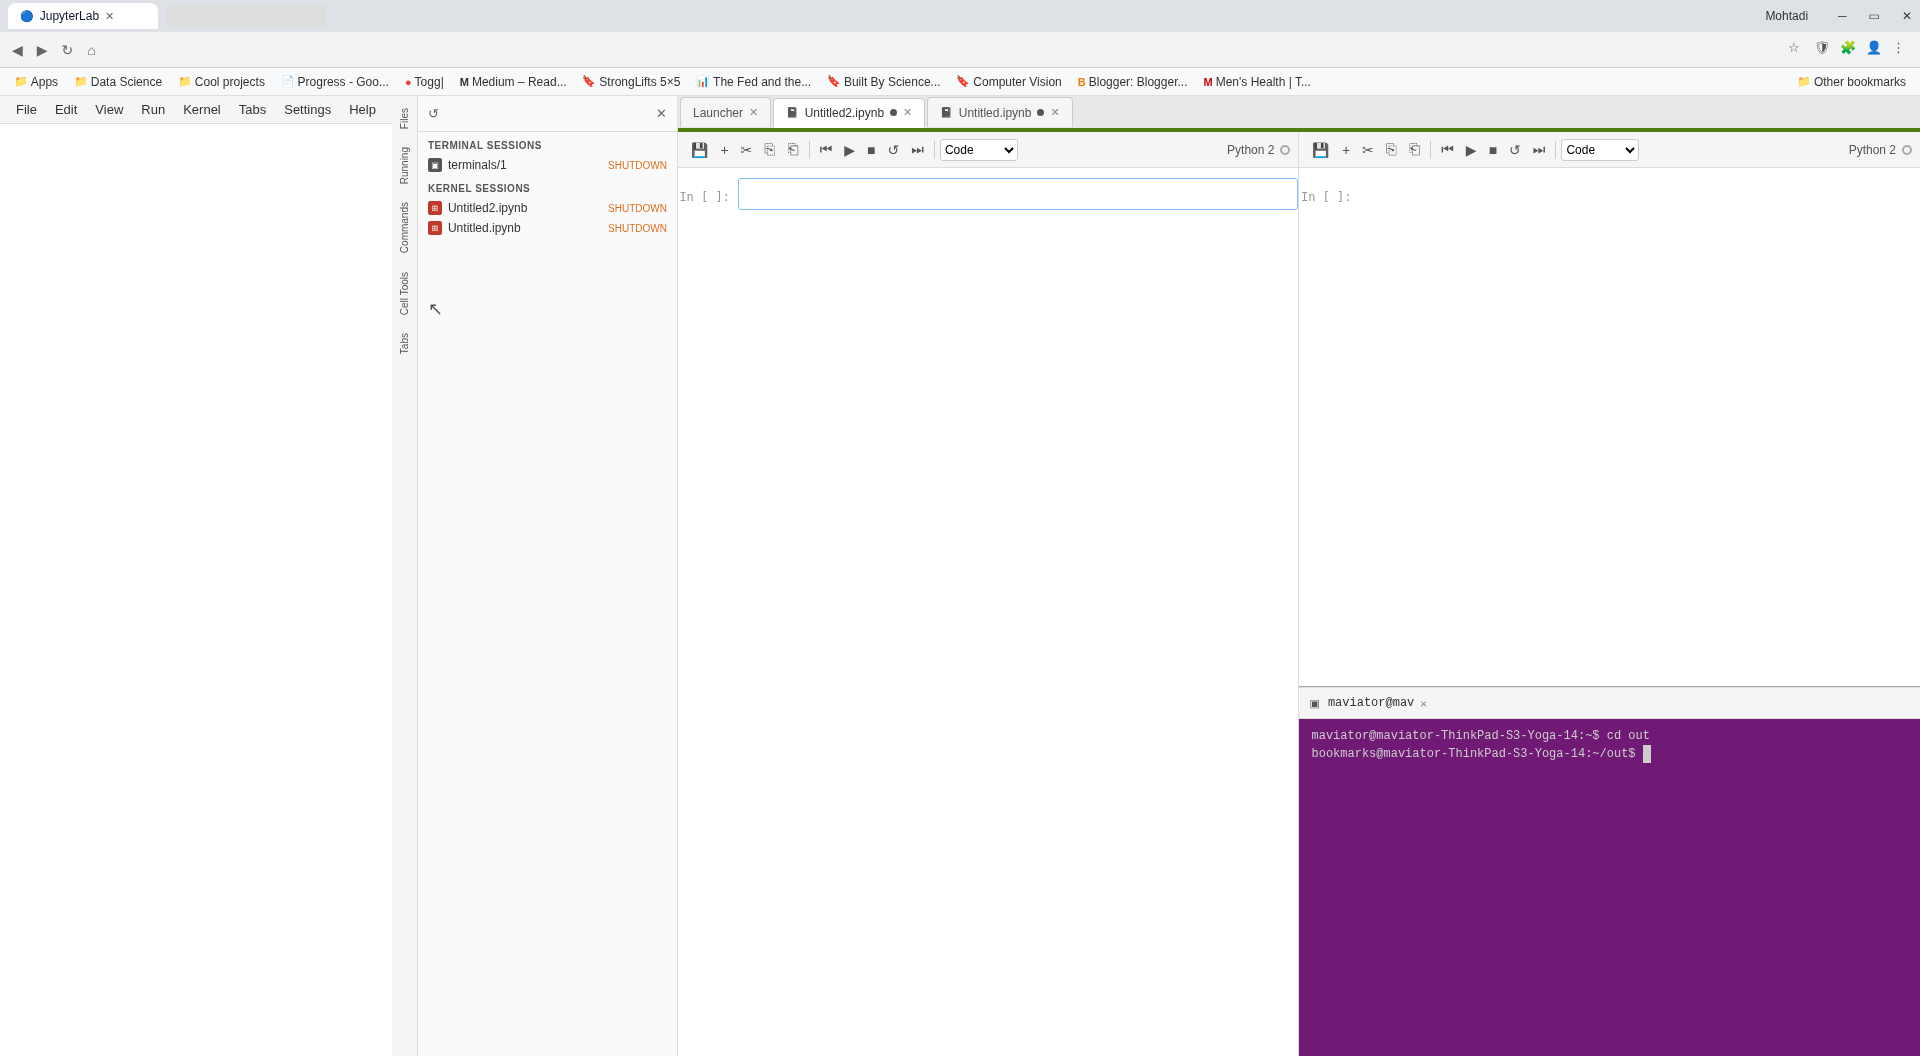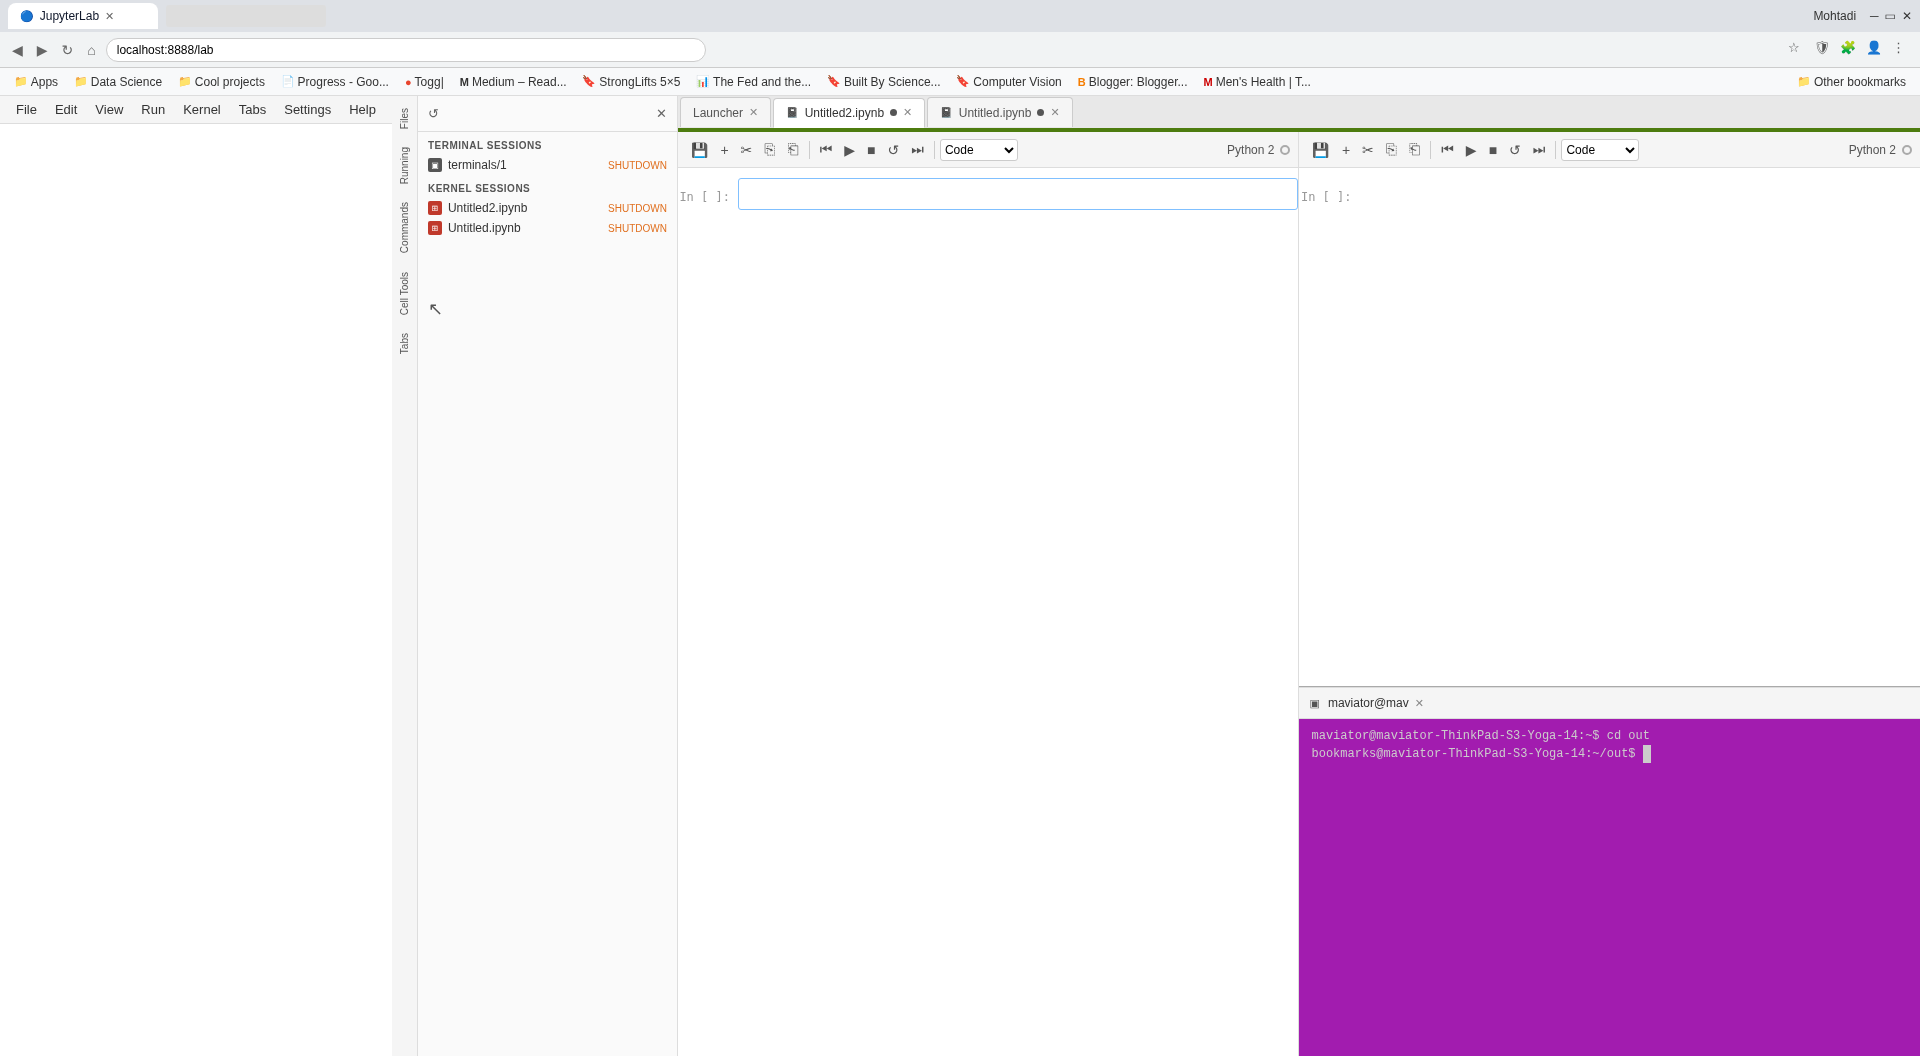--- a/index.html
+++ b/index.html
@@ -4,21 +4,21 @@
   <style>
     * { box-sizing: border-box; margin: 0; padding: 0; }
     body { font-family: -apple-system, BlinkMacSystemFont, 'Segoe UI', sans-serif; font-size: 12px; background: #fff; overflow: hidden; width: 1920px; height: 1056px; }
 
     
     .browser-frame { width: 1920px; height: 1056px; display: flex; flex-direction: column; }
     .browser-titlebar { height: 32px; background: #dee1e6; display: flex; align-items: center; padding: 0 8px; gap: 8px; }
     .browser-tab { background: #fff; border-radius: 8px 8px 0 0; padding: 4px 12px; font-size: 12px; display: flex; align-items: center; gap: 6px; height: 26px; min-width: 150px; }
     .browser-tab-text { color: #0f172a; font-size: 12px; }
     .tab-close { color: #666; font-size: 11px; cursor: pointer; }
-    .browser-title-right { margin-left: auto; display: flex; align-items: center; gap: 6px; font-size: 12px; color: #333; }
+    .browser-title-right { margin-left: auto; display: flex; align-items: center; gap: 22px; font-size: 12px; color: #333; }
 
     .browser-toolbar { height: 36px; background: #f1f3f4; display: flex; align-items: center; padding: 0 8px; gap: 6px; border-bottom: 1px solid #ccc; }
     .nav-btn { background: none; border: none; cursor: pointer; color: #666; font-size: 14px; padding: 2px 4px; }
     .url-bar { flex: 1; max-width: 600px; height: 24px; border: 1px solid #ccc; border-radius: 12px; padding: 0 10px; font-size: 12px; background: #fff; }
     .toolbar-icons { display: flex; align-items: center; gap: 6px; margin-left: auto; }
     .toolbar-icon { width: 20px; height: 20px; background: none; border: none; cursor: pointer; font-size: 13px; color: #555; }
 
     .bookmarks-bar { height: 28px; background: #f8f9fa; border-bottom: 1px solid #ddd; display: flex; align-items: center; padding: 0 8px; gap: 4px; overflow: hidden; }
     .bookmark-item { display: flex; align-items: center; gap: 3px; padding: 2px 6px; border-radius: 3px; cursor: pointer; white-space: nowrap; font-size: 12px; color: #333; }
     .bk-icon { font-size: 11px; }
@@ -77,23 +77,23 @@
     .nb-panel { flex: 1; display: flex; flex-direction: column; border-right: 1px solid #ddd; overflow: hidden; }
     .nb-panel:last-child { border-right: none; }
 
     
     .nb-cell-area { flex: 1; overflow-y: auto; padding: 8px 0; background: white; }
     .nb-cell { display: flex; align-items: center; padding: 2px 0; }
     .cell-gutter { width: 60px; text-align: right; padding-right: 8px; font-size: 12px; color: #999; font-family: monospace; flex-shrink: 0; padding-top: 6px; }
     .cell-body { flex: 1; border: 1px solid #80c0ff; border-radius: 3px; min-height: 32px; padding: 4px 6px; font-family: monospace; font-size: 13px; background: white; }
     .cell-body.inactive { border-color: transparent; }
     .terminal-titlebar { height: 32px; background: #f5f5f5; border-bottom: 1px solid #ddd; border-top: 1px solid #ddd; display: flex; align-items: center; padding: 0 10px; gap: 8px; }
-    .terminal-tab { display: flex; align-items: flex-end; gap: 6px; font-size: 12px; color: #333; }
+    .terminal-tab { display: flex; align-items: flex-end; gap: 6px; font-size: 12px; color: #333; font-family: Liberation Mono, monospace; }
     .terminal-close { color: #888; cursor: pointer; font-size: 11px; }
-    .terminal-content { background: #a21caf; color: #ccc; font-family: 'Courier New', monospace; font-size: 12px; padding: 8px 12px; line-height: 1.5; flex: 1; }
+    .terminal-content { background: #701a75; color: #ccc; font-family: 'Courier New', monospace; font-size: 12px; padding: 8px 12px; line-height: 1.5; flex: 1; }
     .terminal-line { white-space: pre; }
     .cursor { background: #ccc; color: #000; display: inline-block; width: 8px; }
 
     
     .right-split { display: flex; flex-direction: column; flex: 1; overflow: hidden; }
     .right-top { flex: 1; overflow: hidden; display: flex; flex-direction: column; }
     .right-bottom { height: 370px; display: flex; flex-direction: column; border-top: 1px solid #aaa; }
   </style>
 </head>
 <body>
@@ -113,21 +113,20 @@
       <span>▭</span>
       <span>✕</span>
     </div>
   </div>
 
   <div class="browser-toolbar">
     <button class="nav-btn">◀</button>
     <button class="nav-btn">▶</button>
     <button class="nav-btn">↻</button>
     <button class="nav-btn">⌂</button>
-    <input class="url-bar" type="text" value="localhost:8888/lab" style="">
     <div class="toolbar-icons">
       <span class="toolbar-icon">☆</span>
       <span class="toolbar-icon">🛡</span>
       <span class="toolbar-icon">🧩</span>
       <span class="toolbar-icon">👤</span>
       <span class="toolbar-icon">⋮</span>
     </div>
   </div>
 
   <div class="bookmarks-bar">

